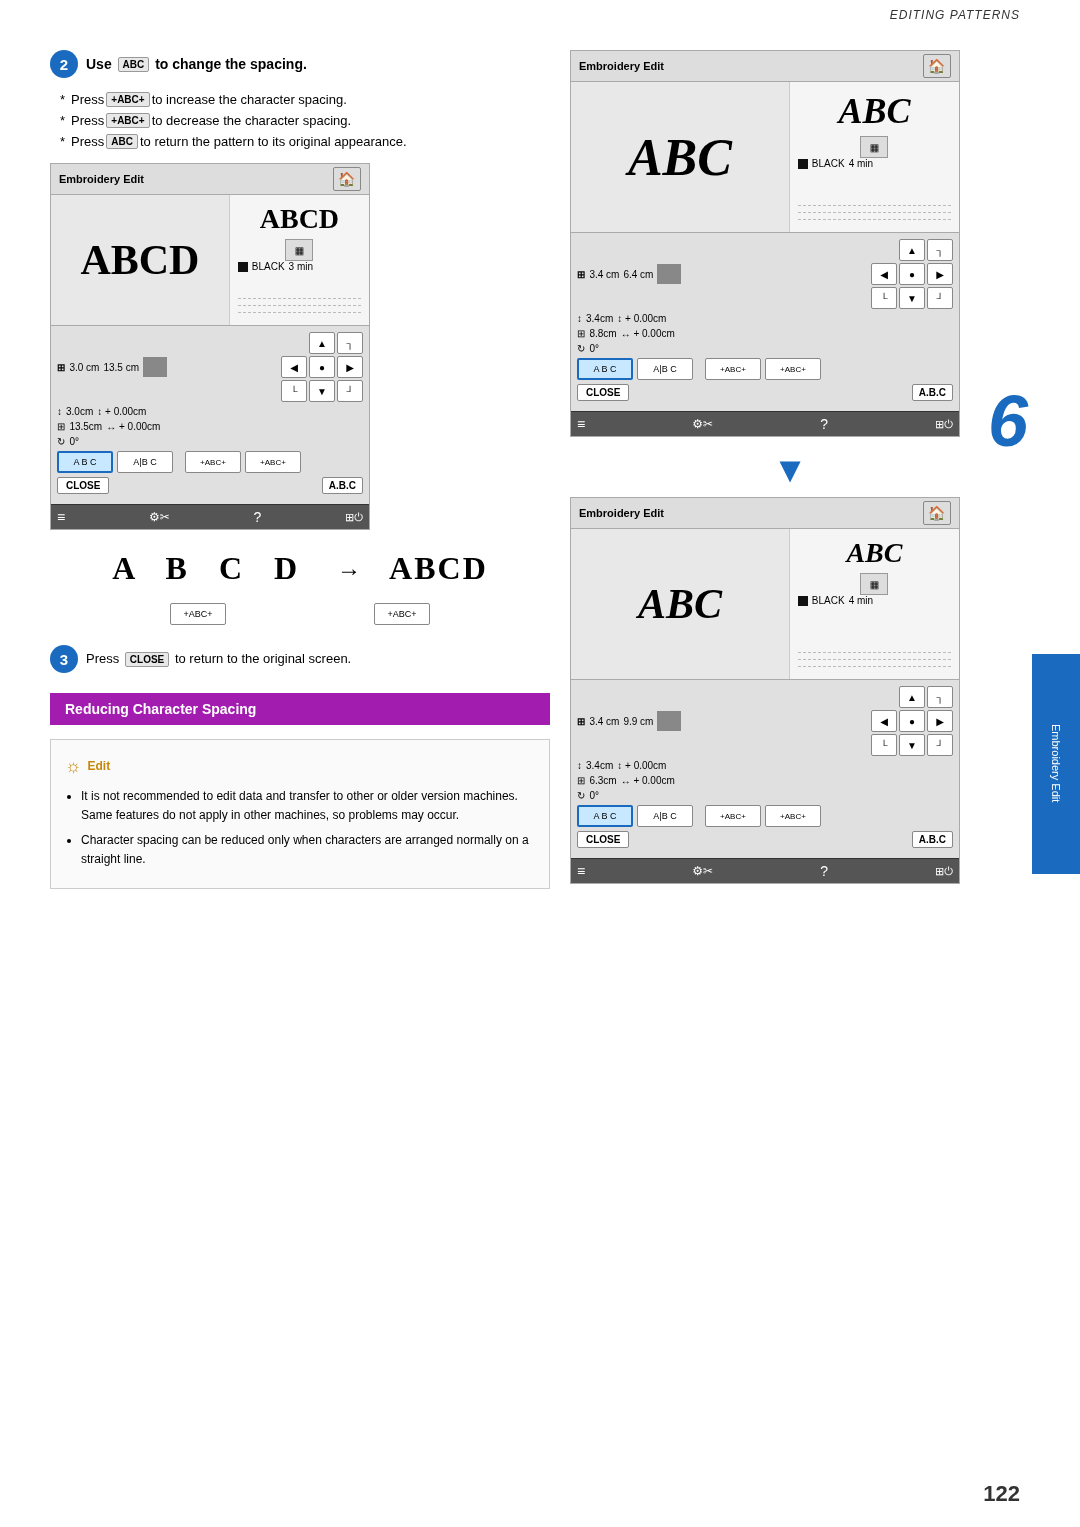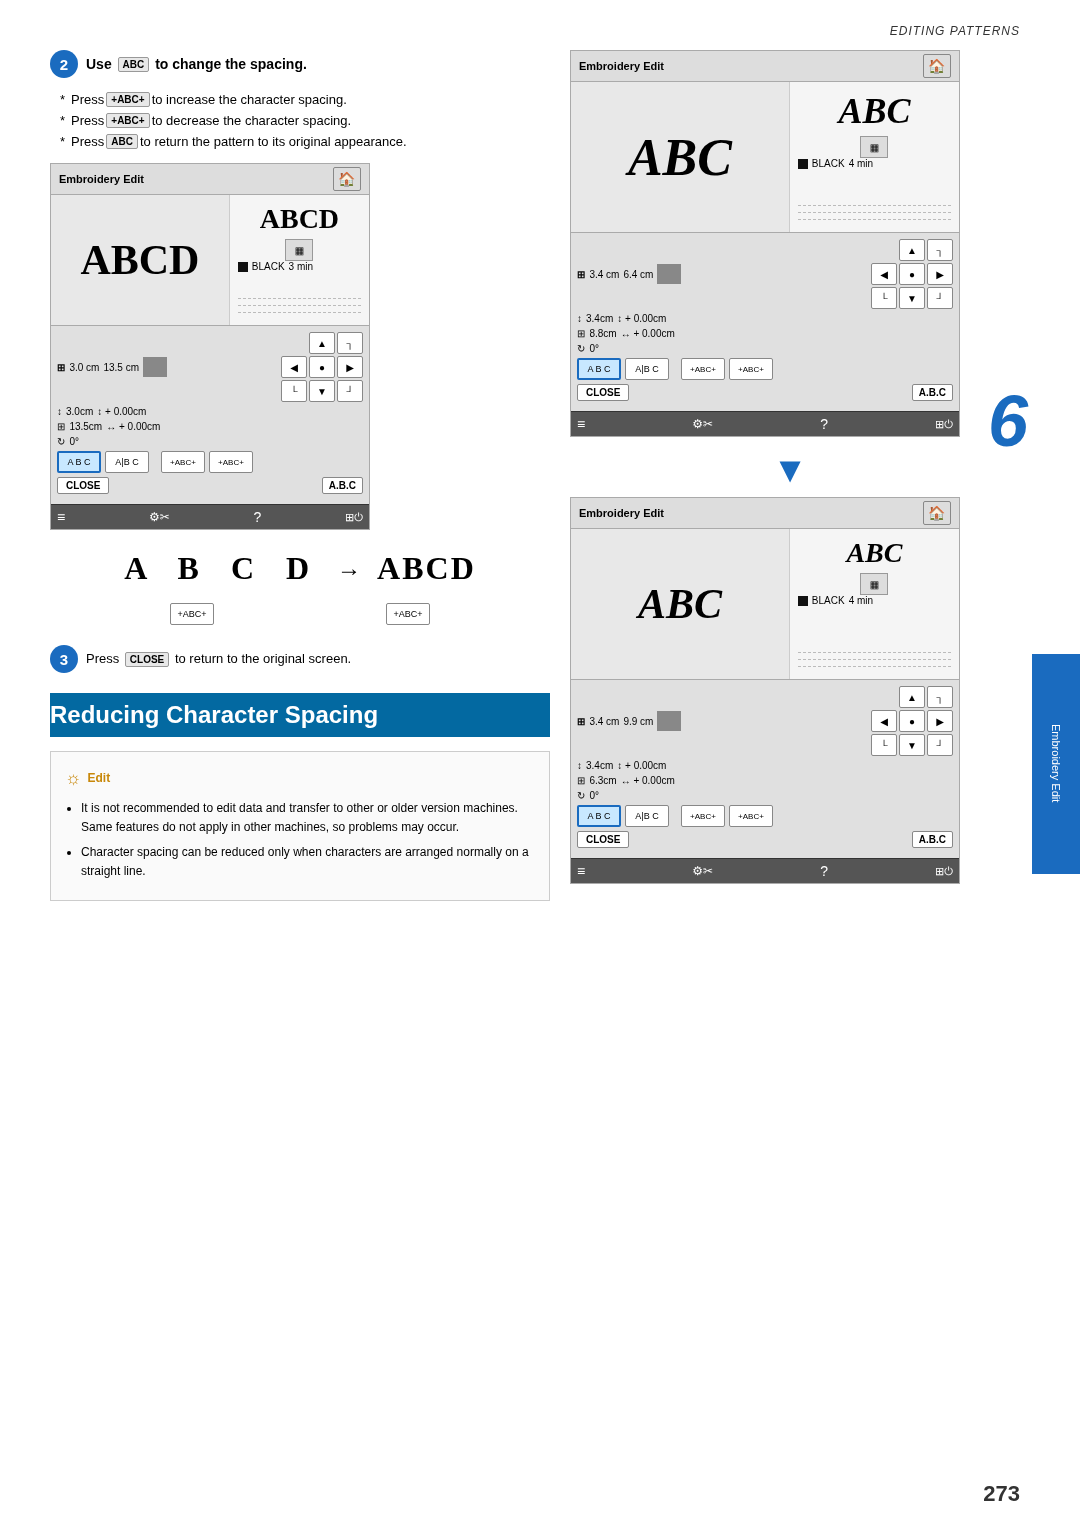--- a/index.html
+++ b/index.html
@@ -9,21 +9,21 @@
       background: #fff;
       font-family: Arial, sans-serif;
       font-size: 13px;
       position: relative;
       overflow: hidden;
     }
 
     
     .page-header {
       position: absolute;
-      top: 24px;
+      top: 8px;
       right: 60px;
       font-style: italic;
       font-size: 12px;
       letter-spacing: 1px;
       color: #333;
     }
 
     
     .sidebar-tab {
       position: absolute;
@@ -228,21 +228,21 @@
       width: 26px;
       height: 22px;
       background: #fff;
       border: 1px solid #888;
       border-radius: 2px;
       font-size: 10px;
       cursor: pointer;
     }
 
     .ctrl-btn-large {
-      width: 44px;
+      width: 56px;
       height: 22px;
       font-size: 9px;
     }
 
     .ctrl-btn-accent {
       background: #c8e8ff;
       border: 2px solid #1a6bbf;
     }
 
     .nav-grid {
@@ -259,21 +259,21 @@
       padding: 4px 6px;
       background: #555;
       border-top: 1px solid #333;
     }
 
     
     .arrow-diagram {
       display: flex;
       align-items: center;
       justify-content: center;
-      gap: 16px;
+      gap: 28px;
       margin: 20px 0 16px;
       font-size: 32px;
       font-weight: bold;
       font-family: 'Times New Roman', serif;
       letter-spacing: 6px;
     }
 
     .arrow-symbol {
       font-size: 24px;
       letter-spacing: 0;
@@ -297,24 +297,24 @@
 
     
     .step3-row {
       display: flex;
       align-items: center;
       margin-bottom: 20px;
     }
 
     
     .section-header {
-      background: #0369a1;
+      background: #a21caf;
       color: #fff;
-      padding: 8px 0;
-      font-size: 24px;
+      padding: 8px 15px;
+      font-size: 14px;
       font-weight: bold;
       margin-bottom: 14px;
     }
 
     .description-text {
       font-size: 13px;
       margin-bottom: 14px;
       line-height: 1.5;
     }
 
@@ -455,21 +455,21 @@
 <div class="page-header">
   <em>EDITING PATTERNS</em>
 </div>
 
 <div class="chapter-number">6</div>
 
 <div class="sidebar-tab">
   <span style="font-size:11px;">Embroidery Edit</span>
 </div>
 
-<div class="page-number">273</div>
+<div class="page-number">122</div>
 
 <div class="main-content">
 
   <div class="step-header">
     <div class="step-badge">2</div>
     <span class="step-title">
       Use <span class="btn-img">ABC</span> to change the spacing.
     </span>
   </div>
 

